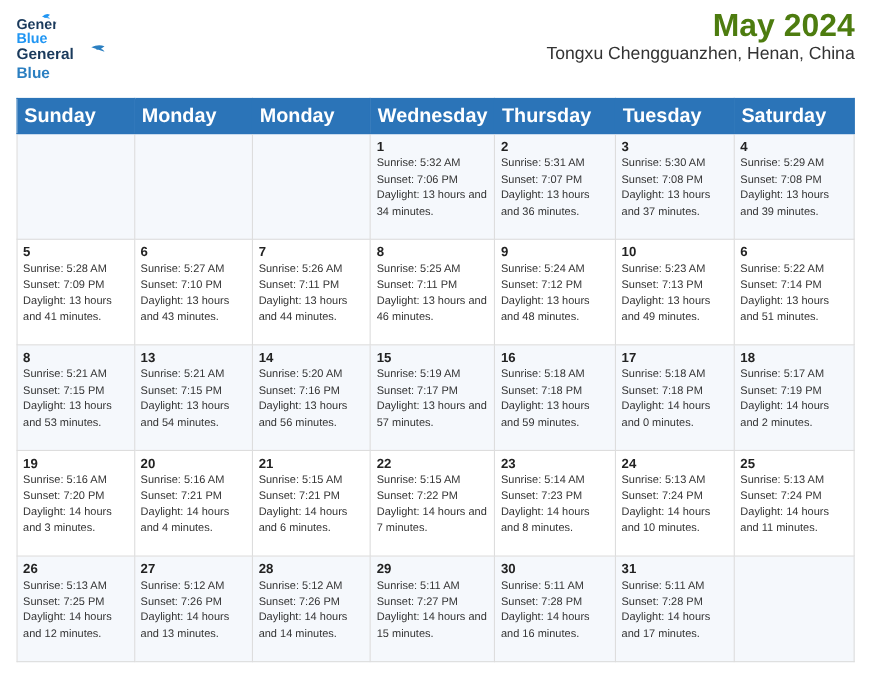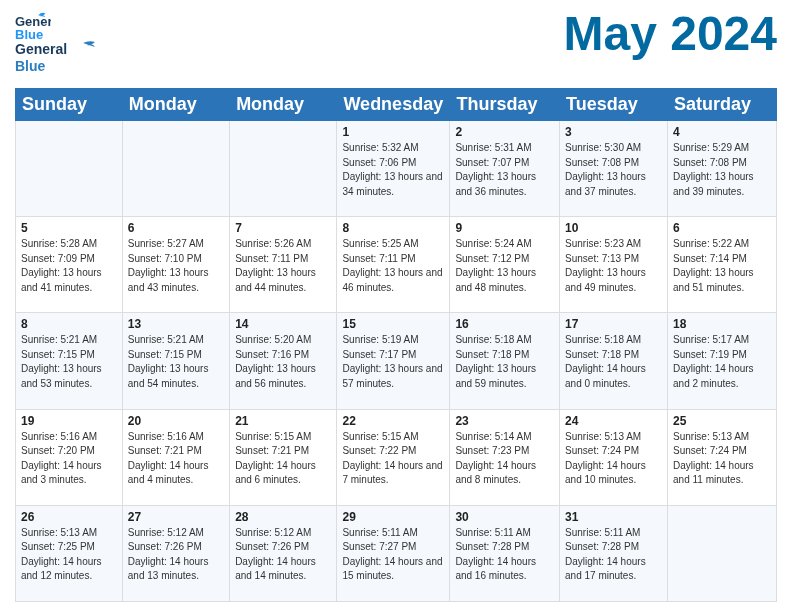--- a/index.html
+++ b/index.html
@@ -25,23 +25,23 @@
     }
     .logo {
       display: flex;
       flex-direction: column;
       align-items: flex-start;
     }
     .header-right {
       text-align: right;
     }
     .month-title {
-      font-size: 48px;
+      font-size: 29px;
       font-weight: bold;
-      color: #0369a1;
+      color: #4d7c0f;
       line-height: 1;
     }
     .location {
       font-size: 16px;
       color: #333;
       margin-top: 2px;
     }
     .calendar {
       flex: 1;
       display: flex;
@@ -112,20 +112,21 @@
       <div style="margin-top:-8px;margin-left:0;">
         <svg width="90" height="38" viewBox="0 0 90 38">
           <text x="0" y="16" font-family="Arial" font-weight="bold" font-size="14" fill="#1a3a5c">General</text>
           <text x="0" y="33" font-family="Arial" font-weight="bold" font-size="14" fill="#2b7fc1">Blue</text>
           <path d="M68,5 Q74,2 80,4 Q76,8 72,7 Q78,5 80,9" fill="#2b7fc1"></path>
         </svg>
       </div>
     </div>
     <div class="header-right">
       <div class="month-title">May 2024</div>
+      <div class="location">Tongxu Chengguanzhen, Henan, China</div>
     </div>
   </div>
 
   <div class="calendar">
     <table>
       <thead>
         <tr>
         <th>Sunday</th>
             <th>Monday</th>
             <th>Monday</th>

